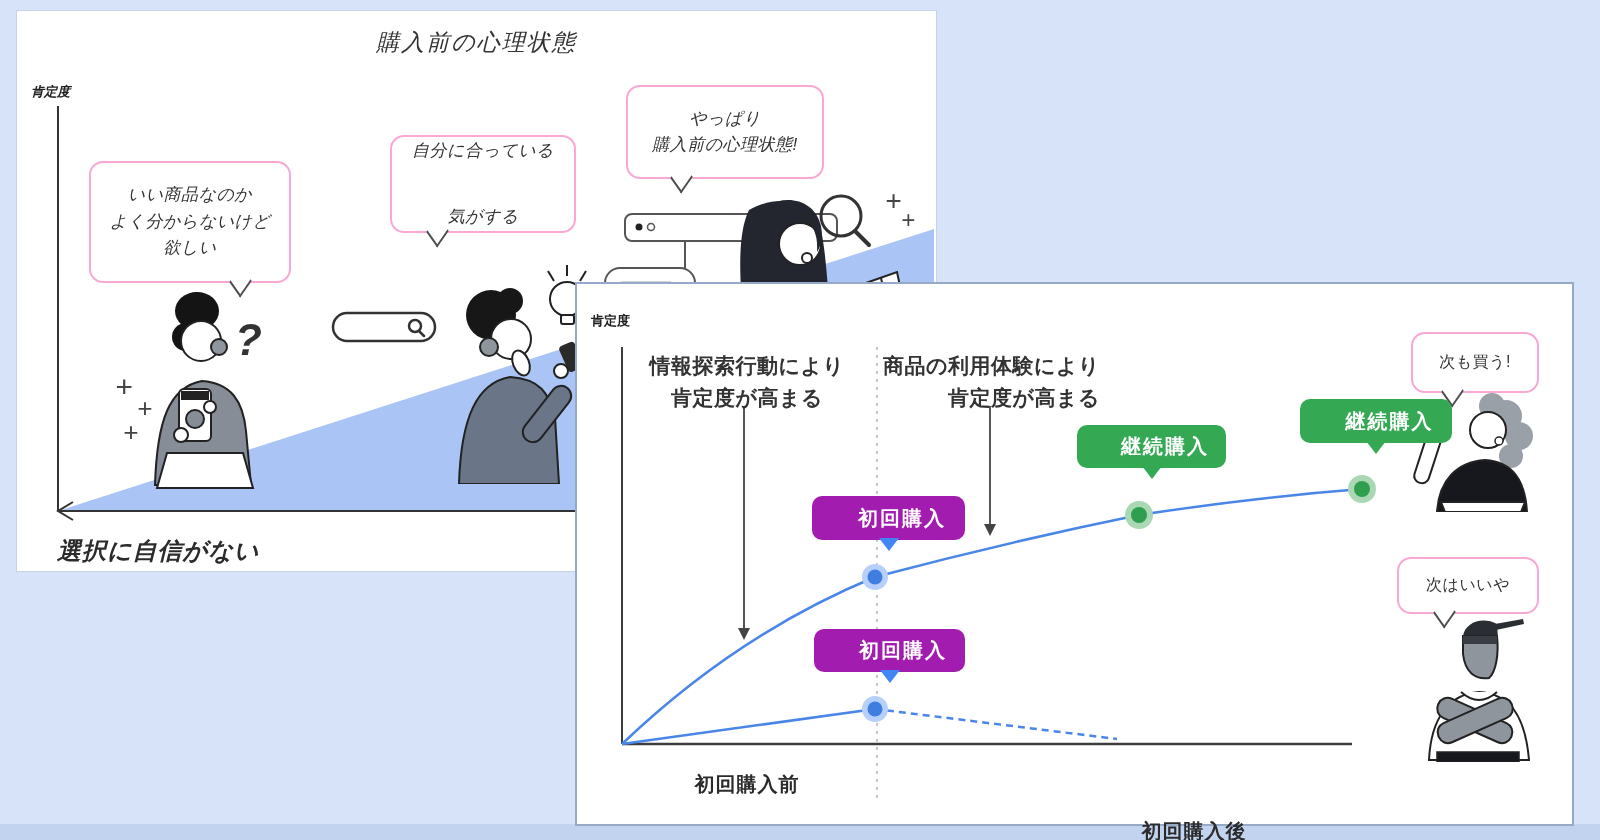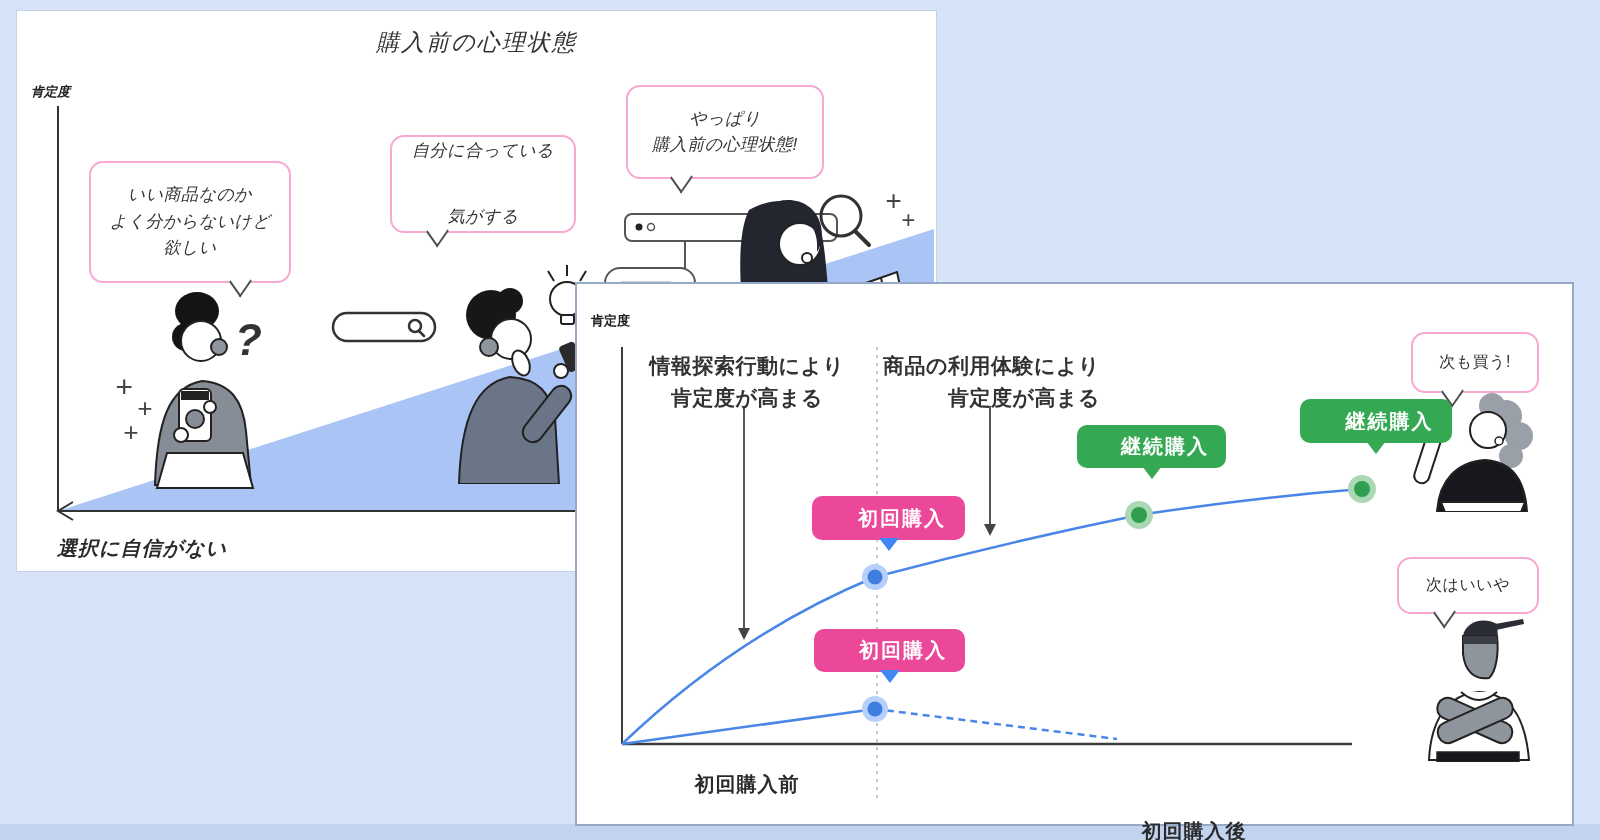--- a/index.html
+++ b/index.html
@@ -29,21 +29,21 @@
 
   .title-before {
     position:absolute; left:0; top:16px; width:100%;
     text-align:center; font-size:23px; font-weight:500;
     letter-spacing:2px; color:#333; z-index:3;
   }
   .axis-label-y {
     position:absolute; font-size:13px; font-weight:bold; color:#222; z-index:3;
   }
   .axis-label-bottom {
-    position:absolute; font-size:20px; font-weight:600; color:#2b2b2b; z-index:3;
+    position:absolute; font-size:24px; font-weight:600; color:#2b2b2b; z-index:3;
     letter-spacing:1px;
   }
 
   .bubble {
     position:absolute; background:#fff; border:2px solid #f9a8d4;
     border-radius:14px; display:flex; flex-direction:column;
     justify-content:center; align-items:center; text-align:center;
     font-size:17px; font-weight:500; color:#333; line-height:1.55;
     z-index:3; letter-spacing:0.5px;
   }
@@ -57,21 +57,21 @@
   .anno {
     position:absolute; text-align:center; font-size:21px; font-weight:600;
     color:#333; line-height:1.5; z-index:3; letter-spacing:0.5px;
   }
 
   .tag {
     position:absolute; color:#fff; font-weight:bold; font-size:20px;
     display:flex; align-items:center; justify-content:center;
     border-radius:10px; z-index:4; letter-spacing:2px;padding-left:27px;
   }
-  .tag.blue  { background:#ec4899; }
+  .tag.blue  { background:#a21caf; }
   .tag.green { background:#34a853; }
   .tag .tag-tail {
     position:absolute; bottom:-11px; left:50%; transform:translateX(-50%);
     width:0; height:0;
     border-left:10px solid transparent; border-right:10px solid transparent;
   }
   .tag.blue  .tag-tail { border-top:13px solid #4285f4; }
   .tag.green .tag-tail { border-top:13px solid #34a853; }
 
   .x-section {

